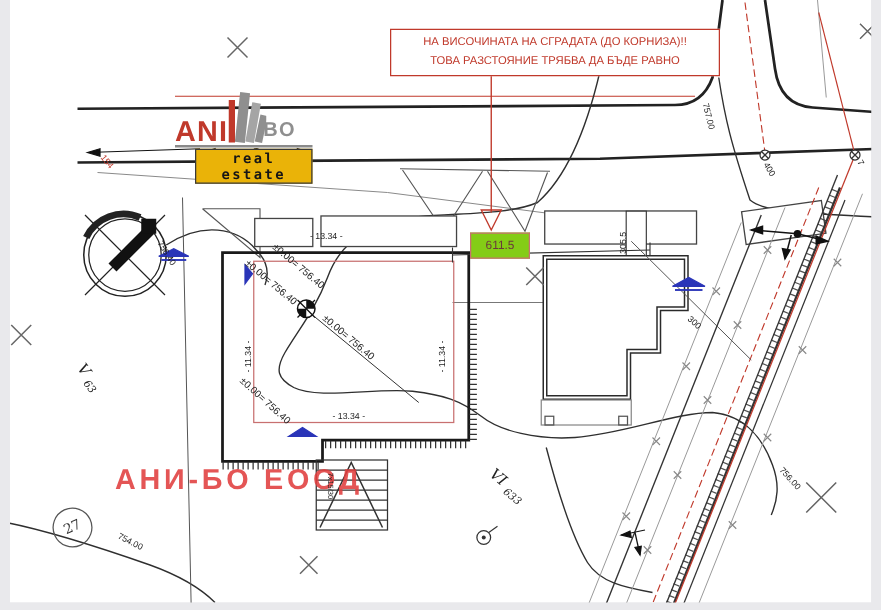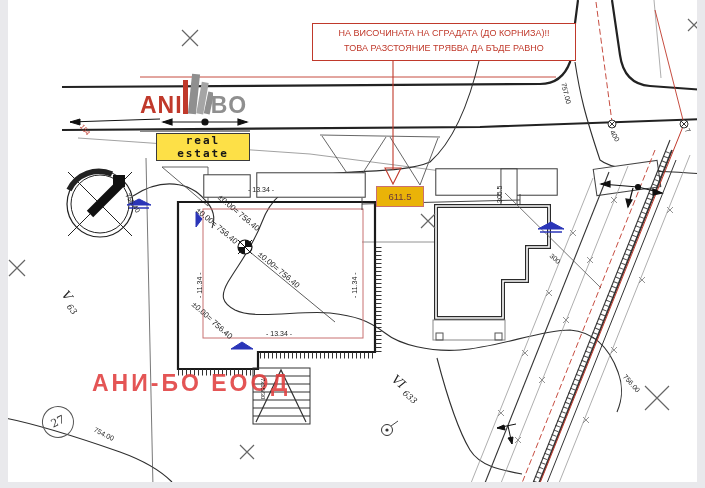--- a/index.html
+++ b/index.html
@@ -15,28 +15,28 @@
   .serif{font-family:"DejaVu Serif","Liberation Serif",serif;font-style:italic;}
   sub{font-size:70%;}
   #annotation-box{
     position:absolute;left:312px;top:23px;width:262px;height:34px;
     border:1.2px solid #c0392b;color:#c0392b;font-size:9px;line-height:15px;
     text-align:center;padding-top:2px;background:#fff;
   }
   #target-badge{
     position:absolute;left:376px;top:186px;width:46px;height:19px;
     border:1.2px solid #c87070;color:#6b3a3a;font-size:9.5px;line-height:19px;
-    text-align:center;background:#eab308;
+    text-align:center;background:#84cc16;
   }
   #logo{position:absolute;left:140px;top:72px;width:110px;height:62px;}
-  #logo .row1{display:flex;align-items:flex-end;border-bottom:2px solid #8a8a8a;padding-bottom:14px;}
+  #logo .row1{display:flex;align-items:flex-end;border-bottom:2px solid #8a8a8a;padding-bottom:0;}
   #logo .ani{color:#c0392b;font-weight:bold;font-size:23px;letter-spacing:1px;line-height:22px;}
-  #logo .bo{color:#8f8f8f;font-weight:bold;font-size:23px;letter-spacing:1px;line-height:22px;}
+  #logo .bo{color:#8f8f8f;font-weight:bold;font-size:16px;letter-spacing:1px;line-height:22px;}
   #logo .tagline{
-    margin-left:16px;margin-top:1px;background:#fde047;border:1px solid #3a3a3a;
+    margin-left:16px;margin-top:1px;background:#eab308;border:1px solid #3a3a3a;
     color:#161616;font-family:"DejaVu Sans Mono","Liberation Mono",monospace;
     font-size:11px;font-weight:bold;letter-spacing:2px;text-align:center;width:92px;
   }
   #watermark{
     position:absolute;left:92px;top:370px;font-size:23px;font-weight:bold;
     letter-spacing:3px;color:rgba(224,62,62,.88);
   }
   #parcel-27{
     position:absolute;left:42px;top:406px;width:30px;height:30px;border:1px solid #555;
     border-radius:50%;text-align:center;line-height:30px;

